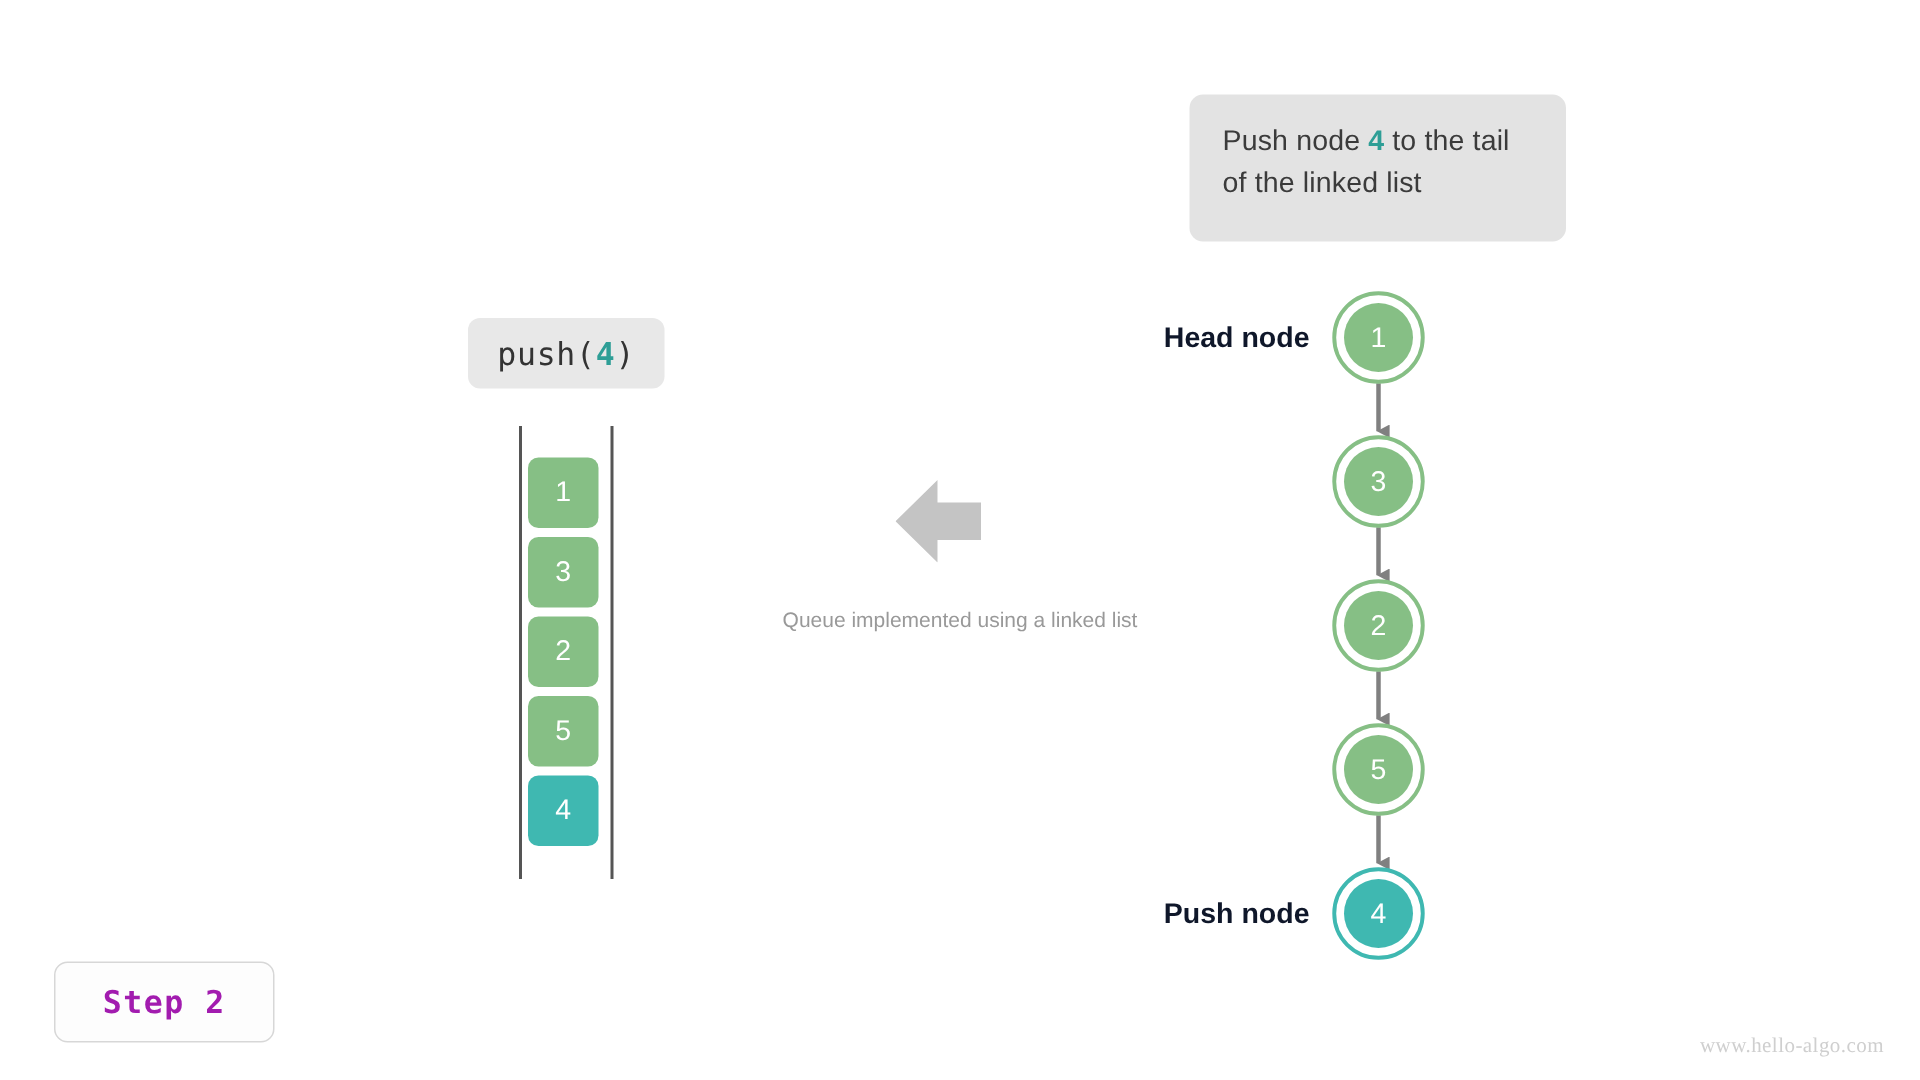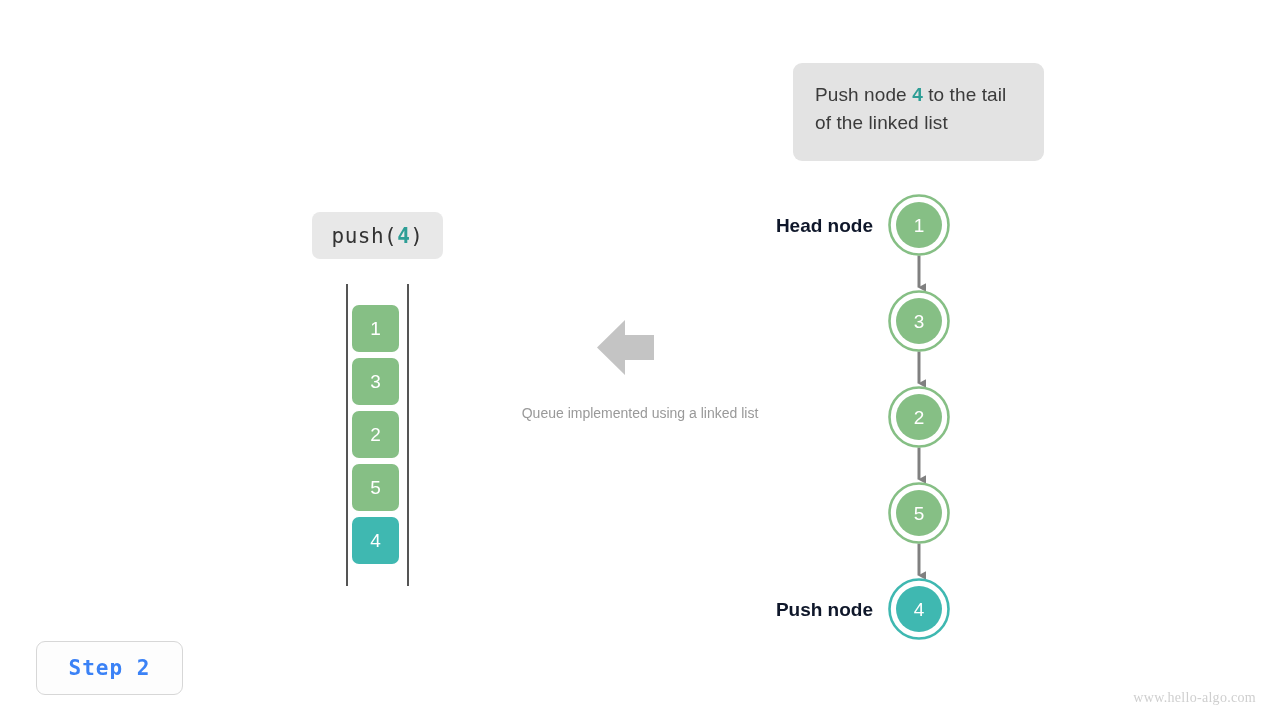--- a/index.html
+++ b/index.html
@@ -146,21 +146,21 @@
     border-radius: 9px;
     background: #fdfdfd;
     display: flex;
     align-items: center;
     justify-content: center;
   }
   .step-text {
     font-family: "DejaVu Sans Mono", "Liberation Mono", monospace;
     font-size: 21px;
     font-weight: bold;
-    color: #3b82f6;
+    color: #a21caf;
     letter-spacing: 1px;
   }
 
   
   .watermark {
     position: absolute;
     right: 24px;
     bottom: 14px;
     font-family: Liberation Serif, serif;
     font-size: 14px;

